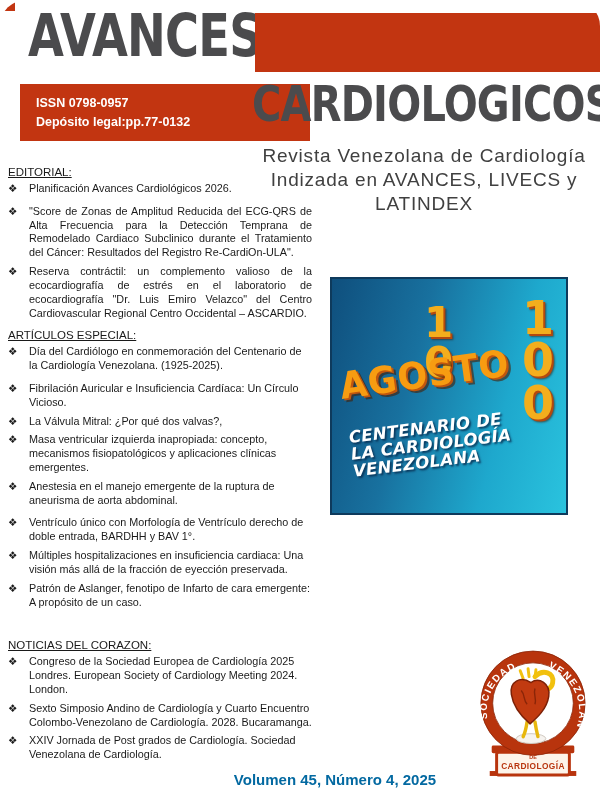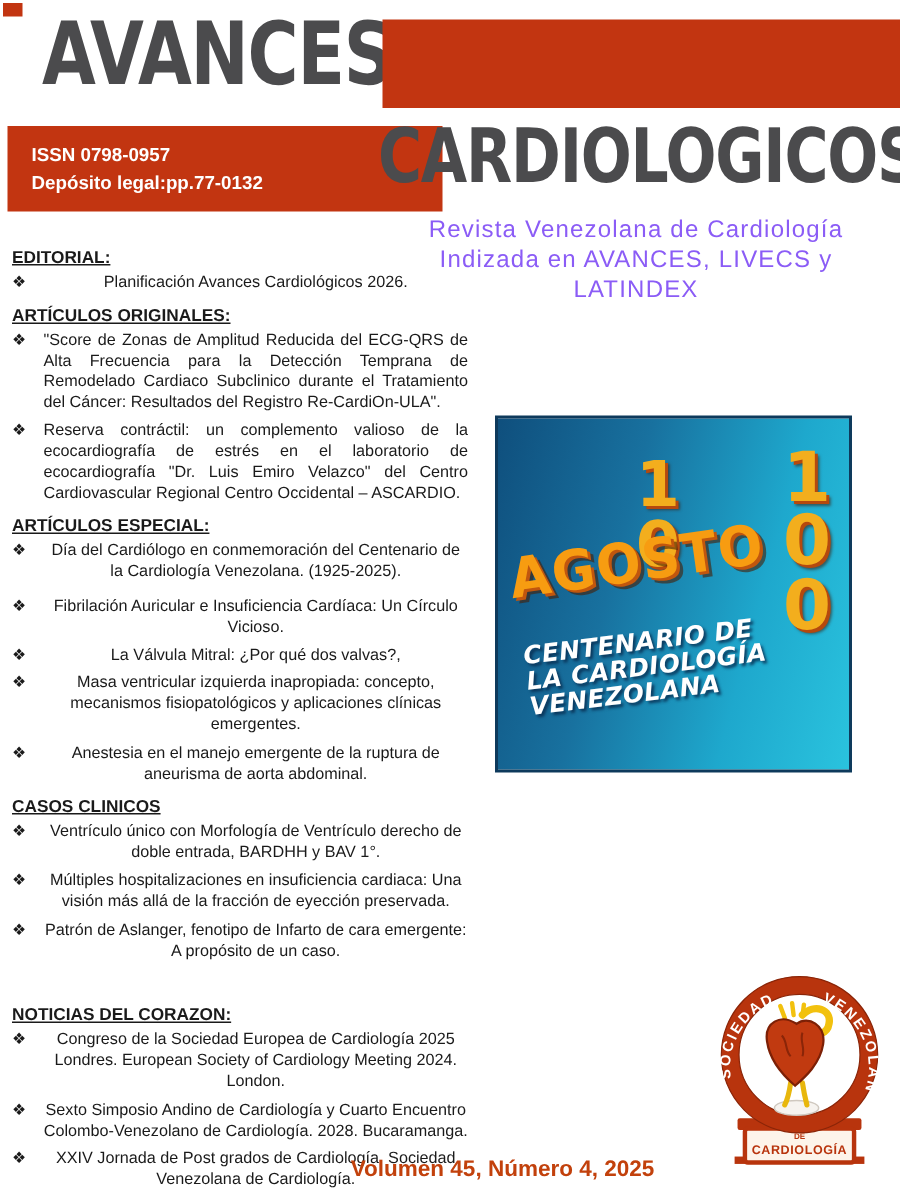--- a/index.html
+++ b/index.html
@@ -1,41 +1,41 @@
 <!DOCTYPE html>
 <html><head>
 <meta charset="utf-8">
 <style>
   html,body{margin:0;padding:0;}
   body{font-family:"Liberation Sans",sans-serif;background:#ffffff;}
-  .page{position:relative;width:600px;height:800px;background:#ffffff;overflow:hidden;}
+  .page{position:relative;width:600px;height:800px;background:#ffffff;overflow:hidden;border-radius:26px;}
 
   
   .corner-mark{position:absolute;left:2px;top:2px;width:13px;height:9px;background:#c23511;}
   .title-1{position:absolute;left:28px;top:6px;font-family:"DejaVu Sans",sans-serif;
            font-weight:bold;font-size:58px;color:#4b4b4d;transform:scaleX(0.80);transform-origin:left top;
            letter-spacing:-1px;line-height:1.05;}
   .redbar-top{position:absolute;left:255px;top:13px;width:345px;height:59px;background:#c23511;}
-  .redbanner{position:absolute;left:5px;top:84px;width:290px;height:57px;background:#c23511;
+  .redbanner{position:absolute;left:20px;top:84px;width:290px;height:57px;background:#c23511;
              color:#ffffff;font-weight:bold;font-size:12.5px;line-height:1.5;
              padding:10px 0 0 16px;box-sizing:border-box;}
   .title-2{position:absolute;left:252px;top:78px;font-family:"DejaVu Sans",sans-serif;
            font-weight:bold;font-size:50px;color:#4b4b4d;transform:scaleX(0.80);transform-origin:left top;
            letter-spacing:-1px;line-height:1.05;}
   .subtitle{position:absolute;left:250px;top:144px;width:348px;text-align:center;
-            color:#8b5cf6;font-size:16px;letter-spacing:0.8px;line-height:1.25;}
+            color:#404040;font-size:19px;letter-spacing:0.8px;line-height:1.25;}
 
   
   .toc{position:absolute;left:8px;top:158px;width:318px;color:#1a1a1a;}
   .toc-section{margin-bottom:9px;}
   .toc-section:last-child{margin-top:30px;}
-  .toc-heading{font-weight:bold;font-size:11.5px;text-decoration:underline;margin:8px 0 4px 0;}
+  .toc-heading{font-weight:normal;font-size:11.5px;text-decoration:underline;margin:8px 0 4px 0;}
   .toc-item{display:flex;margin:0 0 5px 0;font-size:10.8px;line-height:1.28;}
   .toc-item .bullet{width:21px;flex:0 0 21px;font-size:10.5px;}
-  .toc-item .toc-text{flex:1;padding-right:14px;text-align:center;}
+  .toc-item .toc-text{flex:1;padding-right:14px;}
   .toc-item.justify .toc-text{text-align:justify;}
 
   
   .poster{position:absolute;left:330px;top:277px;width:238px;height:238px;box-sizing:border-box;
           border:2px solid #0e3a5c;overflow:hidden;
           background:linear-gradient(105deg,#0f4f7d 0%,#18719f 35%,#1ea8cd 70%,#2ac3de 100%);}
   .poster .vstack{position:absolute;font-family:"DejaVu Sans",sans-serif;font-weight:bold;
           color:#f3ae1d;white-space:pre-line;text-align:center;
           text-shadow:2px 2px 0 #b5490e,3px 3px 2px rgba(60,20,0,.55);}
   .num-top{left:92px;top:24px;font-size:42px;line-height:0.95;}
@@ -45,21 +45,21 @@
           transform-origin:left center;letter-spacing:1px;
           text-shadow:2px 2px 0 #c1560e,4px 4px 0 rgba(70,30,5,.6);}
   .poster-caption{position:absolute;left:16px;top:150px;font-family:"DejaVu Sans",sans-serif;
           font-weight:bold;font-style:italic;font-size:16.5px;line-height:1.04;color:#ffffff;
           transform:rotate(-7deg);transform-origin:left top;letter-spacing:0.3px;
           text-shadow:1.5px 2px 2px rgba(8,45,80,.85);}
 
   
   .logo{position:absolute;left:474px;top:649px;width:118px;height:130px;}
   .footer{position:absolute;left:135px;top:771px;width:400px;text-align:center;
-          font-weight:bold;font-size:15px;color:#c2410c;}
+          font-weight:bold;font-size:15px;color:#0369a1;}
 </style>
 </head>
 <body>
 
 <div class="page">
 
   <div class="corner-mark"></div>
 
   <div class="title-1">AVANCES</div>
   <div class="redbar-top"></div>
@@ -77,21 +77,20 @@
 
   <div class="toc">
       <div class="toc-section">
         <div class="toc-heading">EDITORIAL:</div>
         <div class="toc-item">
           <span class="bullet">❖</span>
           <span class="toc-text">Planificación Avances Cardiológicos 2026.</span>
         </div>
       </div>
       <div class="toc-section">
-        <div class="toc-heading">ARTÍCULOS ORIGINALES:</div>
         <div class="toc-item justify">
           <span class="bullet">❖</span>
           <span class="toc-text">"Score de Zonas de Amplitud Reducida del ECG-QRS de Alta Frecuencia para la Detección Temprana de Remodelado Cardiaco Subclinico durante el Tratamiento del Cáncer: Resultados del Registro Re-CardiOn-ULA".</span>
         </div>
         <div class="toc-item justify">
           <span class="bullet">❖</span>
           <span class="toc-text">Reserva contráctil: un complemento valioso de la ecocardiografía de estrés en el laboratorio de ecocardiografía "Dr. Luis Emiro Velazco" del Centro Cardiovascular Regional Centro Occidental – ASCARDIO.</span>
         </div>
       </div>
       <div class="toc-section">
@@ -113,21 +112,20 @@
         <div class="toc-item">
           <span class="bullet">❖</span>
           <span class="toc-text">Masa ventricular izquierda inapropiada: concepto, mecanismos fisiopatológicos y aplicaciones clínicas emergentes.</span>
         </div>
         <div class="toc-item">
           <span class="bullet">❖</span>
           <span class="toc-text">Anestesia en el manejo emergente de la ruptura de aneurisma de aorta abdominal.</span>
         </div>
       </div>
       <div class="toc-section">
-        <div class="toc-heading">CASOS CLINICOS</div>
         <div class="toc-item">
           <span class="bullet">❖</span>
           <span class="toc-text">Ventrículo único con Morfología de Ventrículo derecho de doble entrada, BARDHH y BAV 1°.</span>
         </div>
         <div class="toc-item">
           <span class="bullet">❖</span>
           <span class="toc-text">Múltiples hospitalizaciones en insuficiencia cardiaca: Una visión más allá de la fracción de eyección preservada.</span>
         </div>
         <div class="toc-item">
           <span class="bullet">❖</span>

